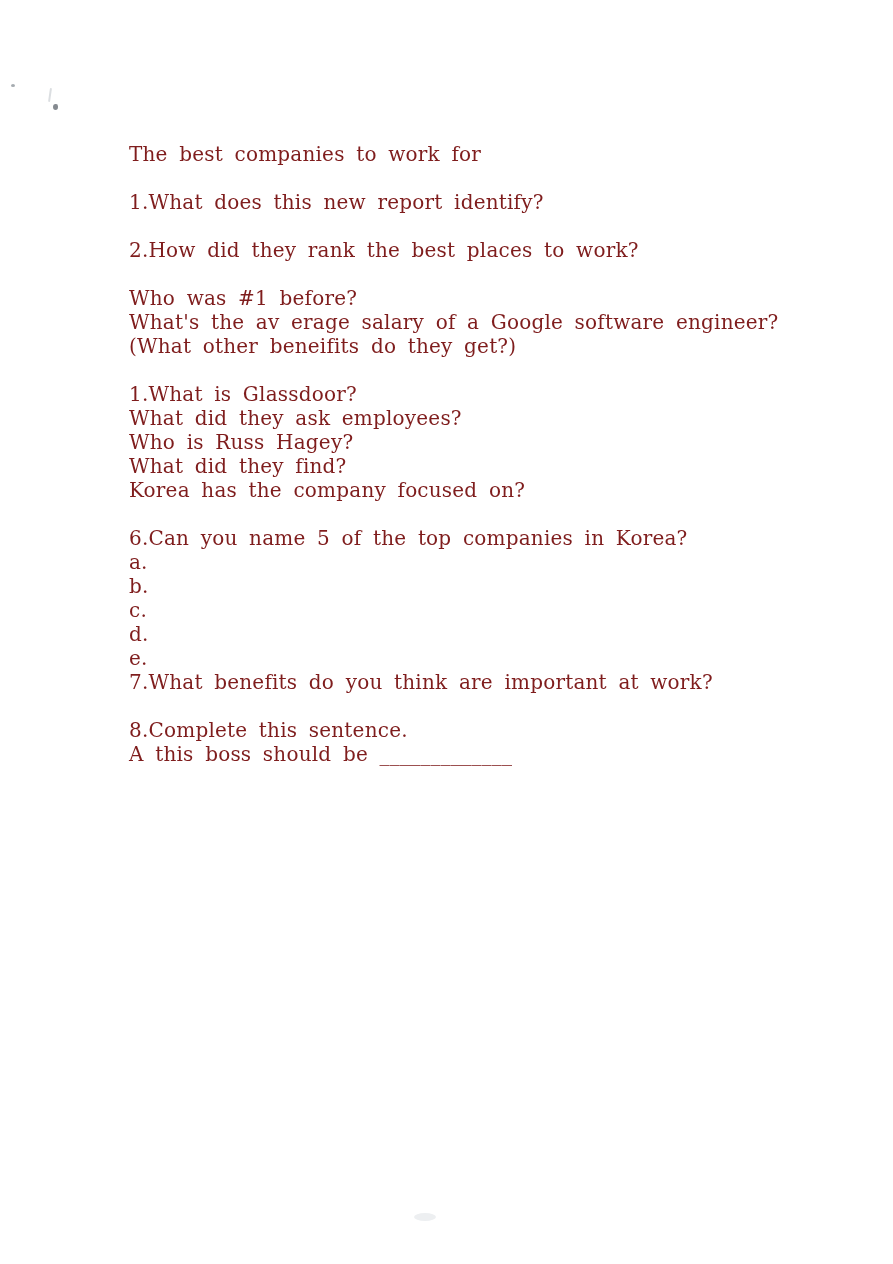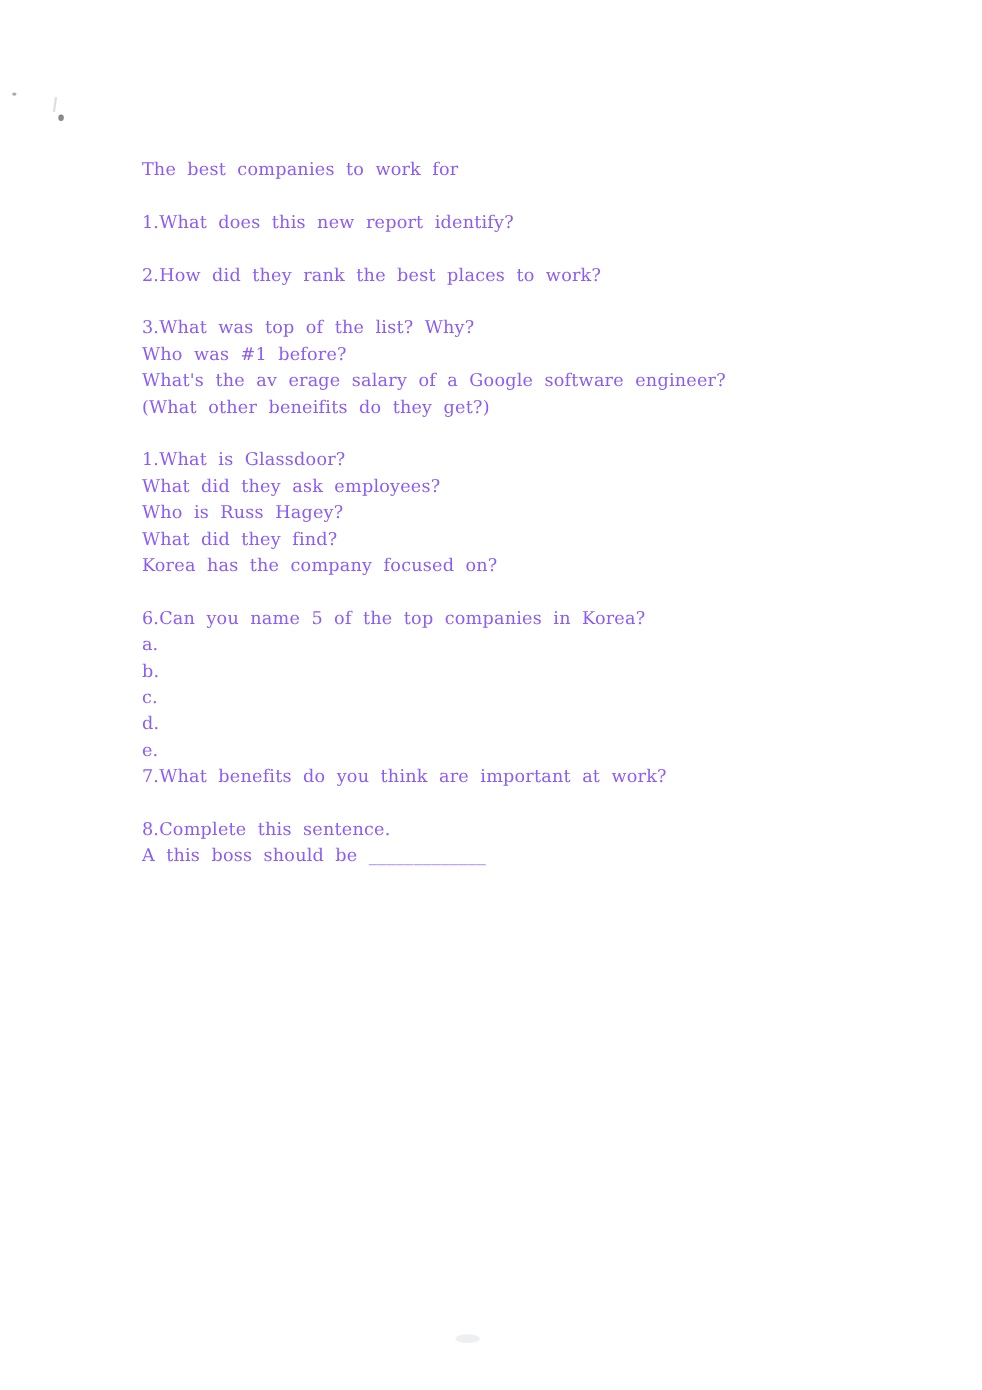--- a/index.html
+++ b/index.html
@@ -13,23 +13,23 @@
     height: 1264px;
     background: #ffffff;
     overflow: hidden;
     font-family: "DejaVu Serif", serif;
   }
   .content {
     position: absolute;
     left: 129px;
     top: 142px;
     width: 680px;
-    font-size: 16px;
+    font-size: 20px;
     line-height: 24px;
-    color: #8b5cf6;
+    color: #7f1d1d;
     word-spacing: 5px;
     letter-spacing: 0.2px;
   }
   .block {
     margin: 0 0 24px 0;
   }
   .block p {
     margin: 0;
     white-space: nowrap;
   }
@@ -82,21 +82,20 @@
 
     <div class="block">
       <p>1.What does this new report identify?</p>
     </div>
 
     <div class="block">
       <p>2.How did they rank the best places to work?</p>
     </div>
 
     <div class="block">
-      <p>3.What was top of the list? Why?</p>
       <p>Who was #1 before?</p>
       <p>What's the av erage salary of a Google software engineer?</p>
       <p>(What other beneifits do they get?)</p>
     </div>
 
     <div class="block">
       <p>1.What is Glassdoor?</p>
       <p>What did they ask employees?</p>
       <p>Who is Russ Hagey?</p>
       <p>What did they find?</p>

